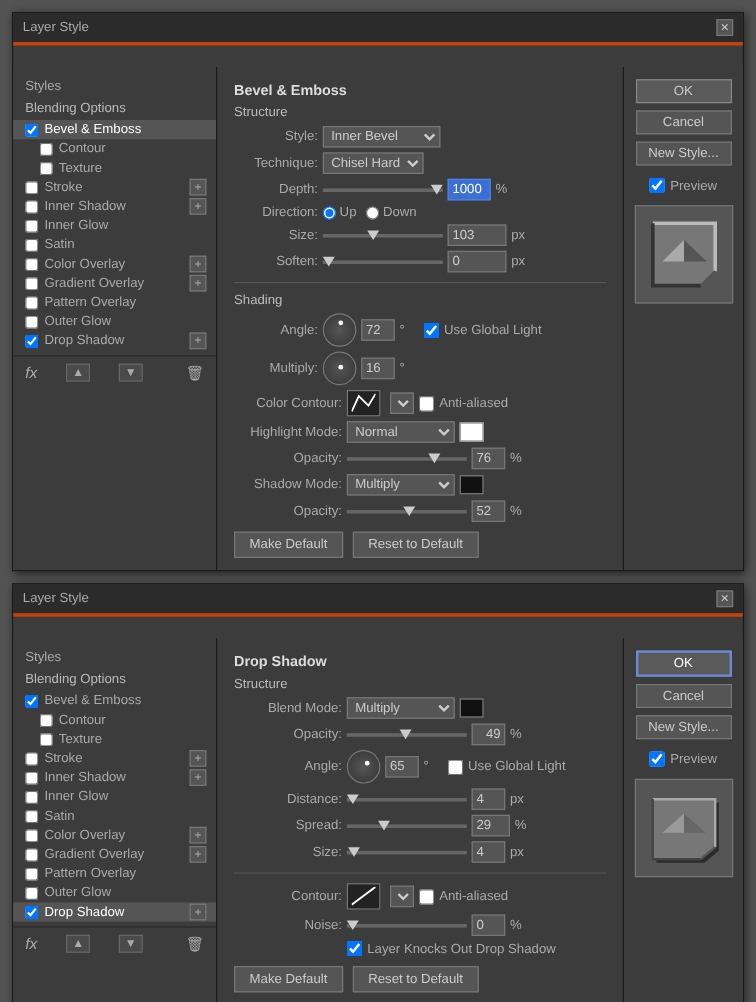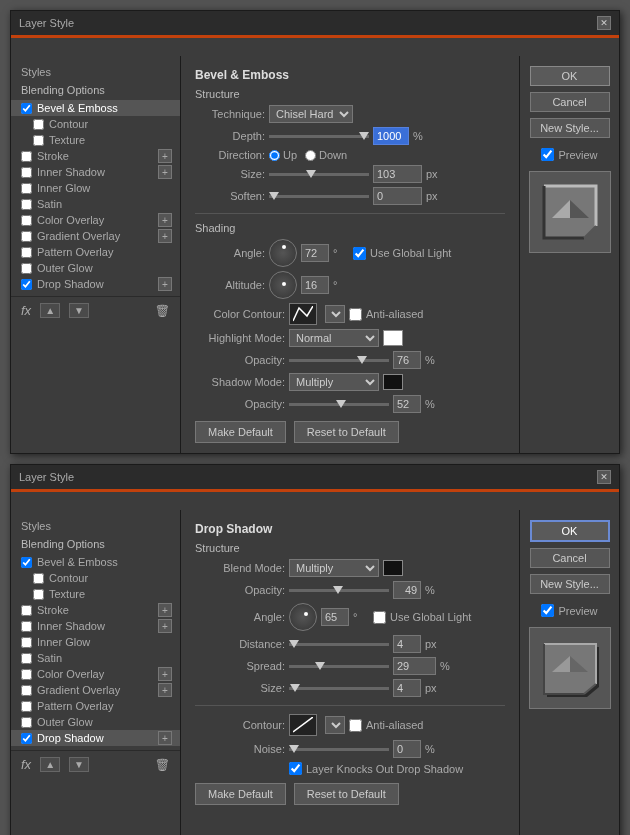--- a/index.html
+++ b/index.html
@@ -116,21 +116,21 @@
     .style-item.active .item-label {
       color: #fff;
     }
 
     .fx-bar {
       display: flex;
       align-items: center;
       padding: 6px 10px;
       border-top: 1px solid #2a2a2a;
       margin-top: 4px;
-      gap: 9px;
+      gap: 24px;
     }
 
     .fx-label {
       font-style: italic;
       color: #aaa;
       font-size: 13px;
     }
 
     .fx-bar button {
       background: #4a4a4a;
@@ -459,20 +459,29 @@
         <button>▲</button>
         <button>▼</button>
         <span class="trash-icon">🗑</span>
       </div>
     </div>
 
     <div class="center-panel">
       <div class="section-title">Bevel &amp; Emboss</div>
       <div class="subsection-title">Structure</div>
 
+      <div class="form-row">
+        <span class="form-label">Style:</span>
+        <select>
+          <option>Inner Bevel</option>
+          <option>Outer Bevel</option>
+          <option>Emboss</option>
+          <option>Pillow Emboss</option>
+        </select>
+      </div>
 
       <div class="form-row">
         <span class="form-label">Technique:</span>
         <select>
           <option>Chisel Hard</option>
           <option>Chisel Soft</option>
           <option>Smooth</option>
         </select>
       </div>
 
@@ -521,21 +530,21 @@
         </div>
         <input type="text" value="72" style="width: 28px;">
         <span class="unit-label">°</span>
         <div class="checkbox-item">
           <input type="checkbox" checked="" style="">
           <span>Use Global Light</span>
         </div>
       </div>
 
       <div class="form-row">
-        <span class="form-label">Altitude:</span>
+        <span class="form-label">Multiply:</span>
         <div class="angle-dial">
           <div class="dial-dot" style="top:10px;left:12px;"></div>
         </div>
         <input type="text" value="16" style="width: 28px;">
         <span class="unit-label">°</span>
       </div>
 
       <div class="form-row">
         <span class="form-label-wide">Color Contour:</span>
         <div class="contour-preview">
@@ -726,21 +735,21 @@
       <div class="form-row">
         <span class="form-label-wide">Distance:</span>
         <input type="range" min="0" max="30000" value="4" style="width: 100px;">
         <input type="text" value="4" style="width: 28px;">
         <span class="unit-label">px</span>
       </div>
 
       <div class="form-row">
         <span class="form-label-wide">Spread:</span>
         <input type="range" min="0" max="100" value="29" style="width: 100px;">
-        <input type="text" value="29" style="width: 43px;">
+        <input type="text" value="29" style="width: 32px;">
         <span class="unit-label">%</span>
       </div>
 
       <div class="form-row">
         <span class="form-label-wide">Size:</span>
         <input type="range" min="0" max="250" value="4" style="width: 100px;">
         <input type="text" value="4" style="width: 28px;">
         <span class="unit-label">px</span>
       </div>
 

